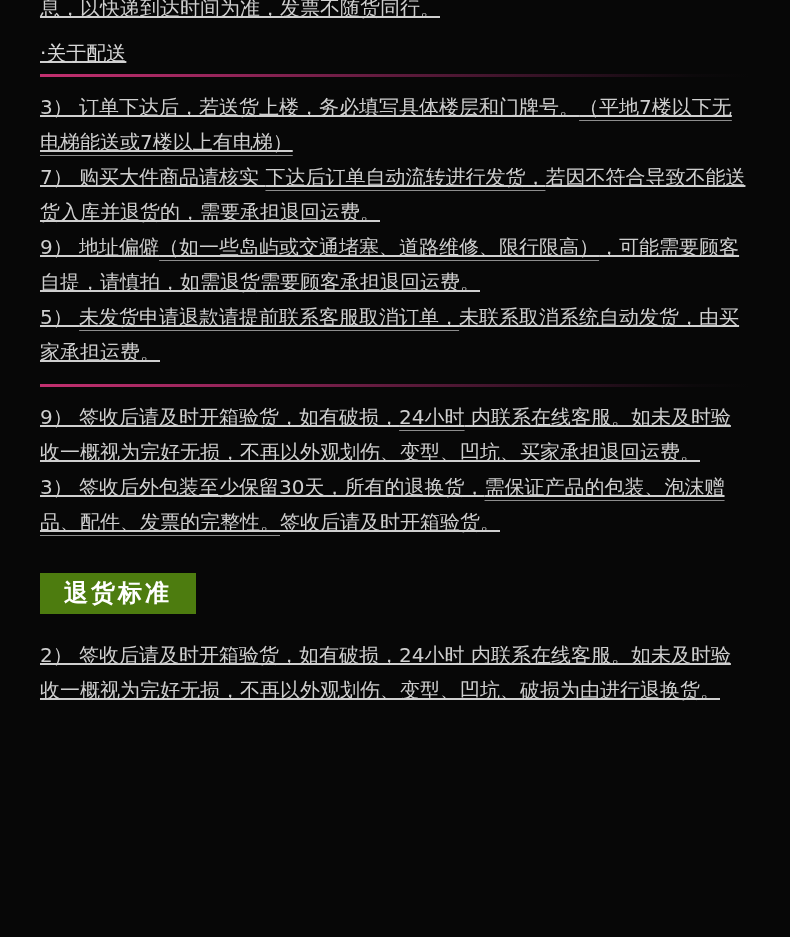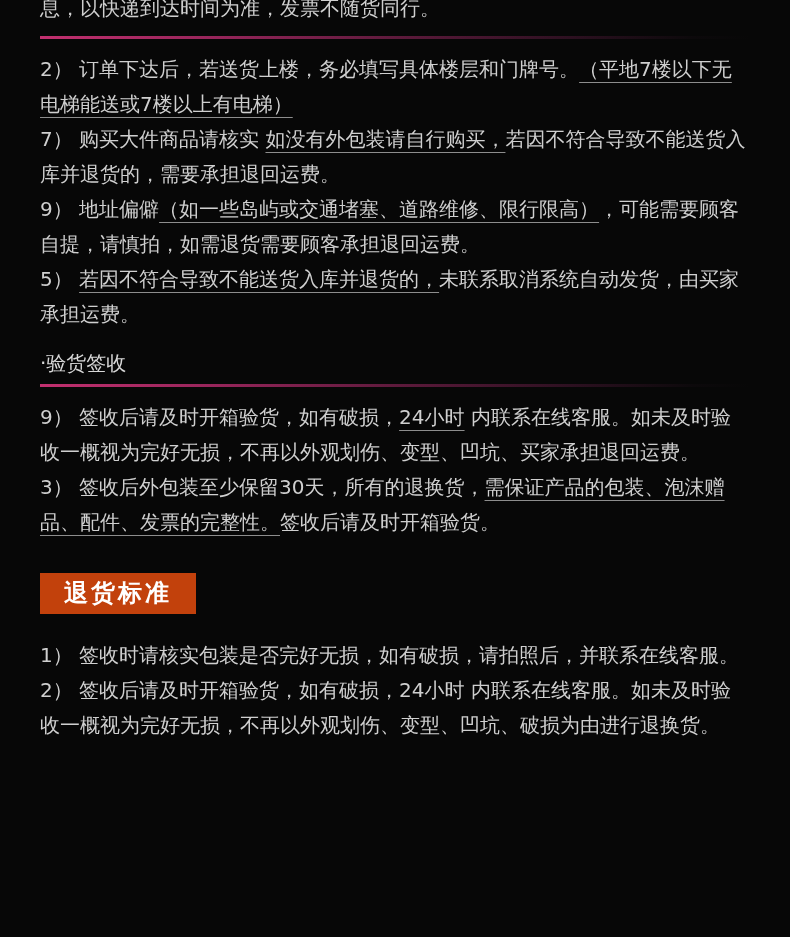--- a/index.html
+++ b/index.html
@@ -12,20 +12,21 @@
     box-sizing: border-box;
     width: 790px;
     height: 937px;
     padding: 0 40px;
     overflow: hidden;
     background: #070707;
     font-family: "DejaVu Sans", sans-serif;
     font-size: 20px;
     line-height: 35px;
     color: #cfcfcf;
+    text-decoration: underline;
   }
   .intro {
     margin: -9px 0 0 0;
   }
   .sec-heading {
     margin: 0;
     font-size: 20px;
     font-weight: 400;
     line-height: 35px;
     color: #d8d8d8;
@@ -47,56 +48,55 @@
     overflow-wrap: anywhere;
   }
   .u {
     text-decoration: underline;
     text-decoration-thickness: 1px;
     text-decoration-color: #8d8d8d;
     text-underline-offset: 6px;
   }
   .badge {
     display: inline-block;
-    background: #c2410c;
+    background: #4d7c0f;
     color: #ffffff;
     font-size: 24px;
     font-weight: bold;
     line-height: 31px;
     padding: 5px 24px;
     letter-spacing: 3px;
   }
 </style>
 </head>
 <body>
 
 <div class="page">
 
   <p class="intro">息，以快递到达时间为准，发票不随货同行。</p>
 
   <section id="sec-delivery">
+    <h2 class="sec-heading">·关于配送</h2>
     <div class="divider"></div>
     <div class="items">
-        <p><span>2） 订单下达后，若送货上楼，务必填写具体楼层和门牌号。</span><span class="u">（平地7楼以下无电梯能送或7楼以上有电梯）</span></p>
-        <p><span>7） 购买大件商品请核实 </span><span class="u">如没有外包装请自行购买，</span><span>若因不符合导致不能送货入库并退货的，需要承担退回运费。</span></p>
+        <p><span>3） 订单下达后，若送货上楼，务必填写具体楼层和门牌号。</span><span class="u">（平地7楼以下无电梯能送或7楼以上有电梯）</span></p>
+        <p><span>7） 购买大件商品请核实 </span><span class="u">下达后订单自动流转进行发货，</span><span>若因不符合导致不能送货入库并退货的，需要承担退回运费。</span></p>
         <p><span>9） 地址偏僻</span><span class="u">（如一些岛屿或交通堵塞、道路维修、限行限高）</span><span>，可能需要顾客自提，请慎拍，如需退货需要顾客承担退回运费。</span></p>
-        <p><span>5） </span><span class="u">若因不符合导致不能送货入库并退货的，</span><span>未联系取消系统自动发货，由买家承担运费。</span></p>
+        <p><span>5） </span><span class="u">未发货申请退款请提前联系客服取消订单，</span><span>未联系取消系统自动发货，由买家承担运费。</span></p>
       </div>
   </section>
 
   <section id="sec-inspection">
-    <h2 class="sec-heading">·验货签收</h2>
     <div class="divider"></div>
     <div class="items">
         <p><span>9） 签收后请及时开箱验货，如有破损，</span><span class="u">24小时</span><span> 内联系在线客服。如未及时验收一概视为完好无损，不再以外观划伤、变型、凹坑、买家承担退回运费。</span></p>
         <p><span>3） 签收后外包装至少保留30天，所有的退换货，</span><span class="u">需保证产品的包装、泡沫赠品、配件、发票的完整性。</span><span>签收后请及时开箱验货。</span></p>
       </div>
   </section>
 
   <section id="sec-return">
     <div class="badge">退货标准</div>
     <div class="items">
-        <p><span>1） 签收时请核实包装是否完好无损，如有破损，请拍照后，并联系在线客服。</span></p>
         <p><span>2） 签收后请及时开箱验货，如有破损，24小时 内联系在线客服。如未及时验收一概视为完好无损，不再以外观划伤、变型、凹坑、破损为由进行退换货。</span></p>
       </div>
   </section>
 
 </div>
 
 </body></html>

